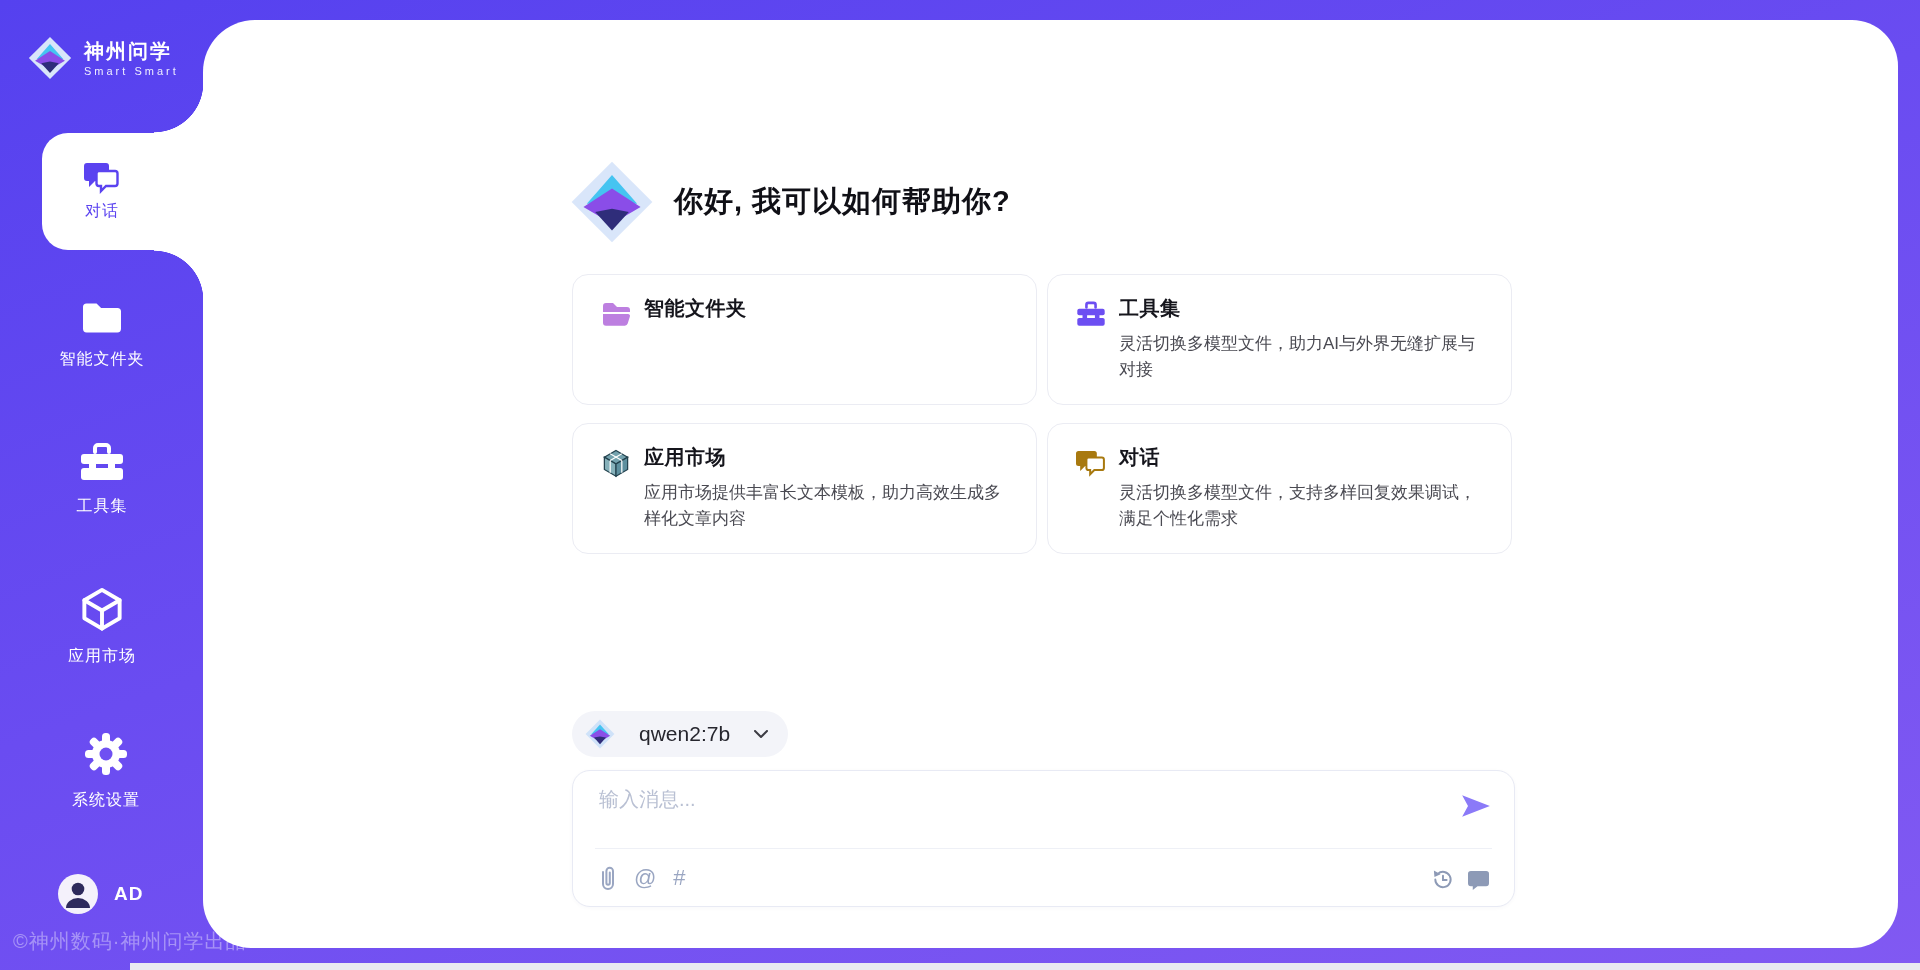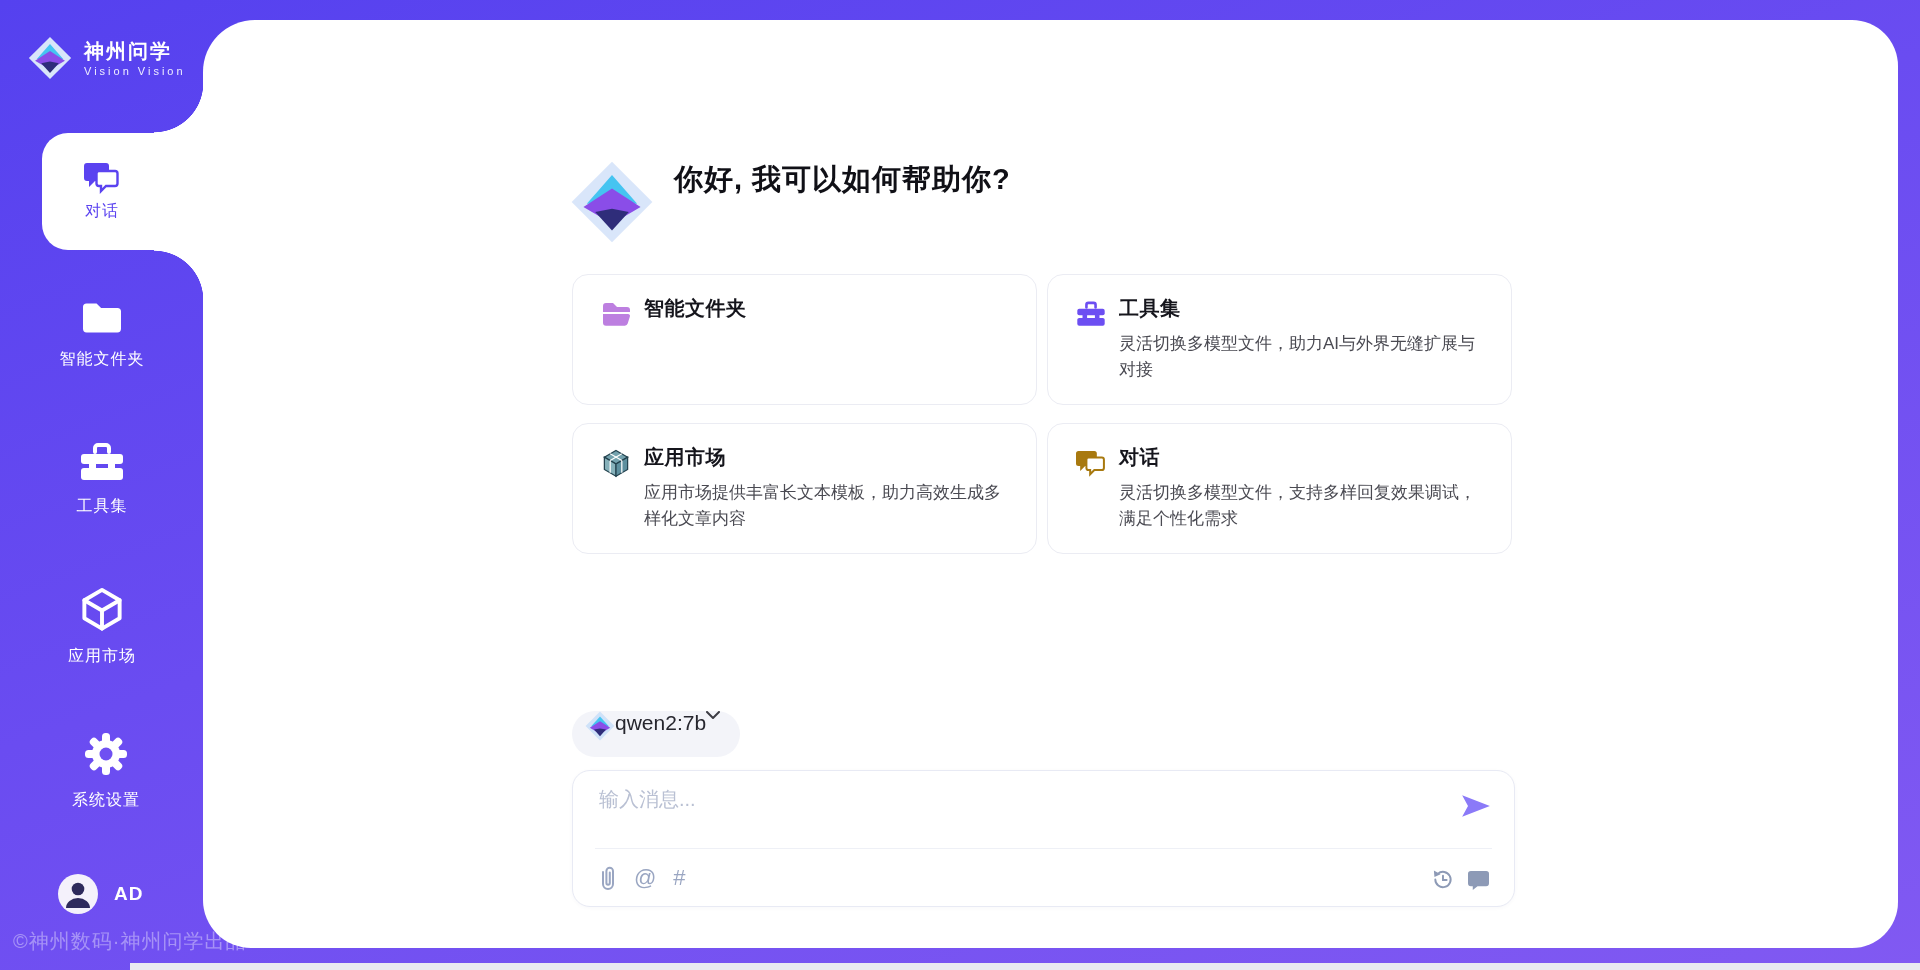--- a/index.html
+++ b/index.html
@@ -28,35 +28,35 @@
   .brand-sub  { color:#eef; font-size:11px; letter-spacing:3px; margin-top:2px; }
   .nav-item { position:absolute; left:0; width:204px; text-align:center; color:#fff; z-index:2; cursor:pointer; }
   .nav-item .nav-label { display:block; font-size:16px; margin-top:9px; letter-spacing:1px; }
   .nav-0 { top:298px; } .nav-1 { top:441px; } .nav-2 { top:585px; } .nav-3 { top:731px;padding-left:8px; }
   .user-row { position:absolute; left:58px; top:874px; display:flex; align-items:center; gap:16px; z-index:4;font-weight:bold; }
   .user-name { color:#fff; font-size:19px; letter-spacing:1px; }
   .copyright { position:absolute; left:13px; top:928px; font-size:20px; color:rgba(255,255,255,0.38);
                letter-spacing:1px; z-index:4; white-space:nowrap; }
 
   
-  .greeting { position:absolute; left:570px; top:160px; display:flex; align-items:flex-start; gap:20px; }
+  .greeting { position:absolute; left:570px; top:160px; display:flex; align-items:center; gap:20px; }
   .greet-title { font-size:29px; font-weight:bold; color:#101016; letter-spacing:1px; }
 
   
   .cards { position:absolute; left:572px; top:274px; display:grid;
            grid-template-columns:465px 465px; column-gap:10px; row-gap:18px; }
   .card { position:relative; height:131px; background:#fff; border:1px solid #ebecf3;
           border-radius:16px; padding:20px 28px 0 71px; cursor:pointer; }
   .card-icon { position:absolute; left:28px; top:24px; width:30px; height:30px; }
   .card-title { font-size:20px; font-weight:bold; color:#15151c; letter-spacing:0.5px; }
   .card-desc  { margin-top:9px; font-size:17px; line-height:26px; color:#4a4a52; }
 
   
   .model-pill { position:absolute; left:572px; top:711px; height:46px; border-radius:23px;
-                background:#f3f4f9; display:inline-flex; align-items:flex-start; gap:0;
+                background:#f3f4f9; display:inline-flex; align-items:center; gap:24px;
                 padding:0 20px 0 13px; cursor:pointer; }
   .model-name { font-size:21px; color:#26262e; }
 
   
   .composer { position:absolute; left:572px; top:770px; width:943px; height:137px;
               background:#fff; border:1px solid #e8eaf4; border-radius:18px;
               box-shadow:0 1px 4px rgba(40,40,90,0.03); }
   .composer textarea { position:absolute; left:26px; top:15px; width:840px; height:56px;
               border:none; outline:none; resize:none; font-family:inherit;
               font-size:20px; color:#3b82f6; background:transparent; }
@@ -78,21 +78,21 @@
 
   <div class="brand">
     <svg width="44" height="44" viewBox="0 0 100 100">
       <polygon points="50,2 98,50 50,98 2,50" fill="#d9e6fa"></polygon>
       <polygon points="50,18 80,52 20,52" fill="#45c4f1"></polygon>
       <polygon points="50,34 84,56 50,76 16,56" fill="#8a4de8"></polygon>
       <polygon points="50,58 70,62 50,84 30,62" fill="#2f2d7a"></polygon>
     </svg>
     <div>
       <div class="brand-name">神州问学</div>
-      <div class="brand-sub">Vision Vision</div>
+      <div class="brand-sub">Smart Smart</div>
     </div>
   </div>
 
   <div class="panel"></div>
 
   <div class="cv cv-top"></div>
   <div class="cv cv-bot"></div>
   <div class="tab-active">
     <div class="tab-inner">
       <svg width="36" height="33" viewBox="0 0 36 33">

